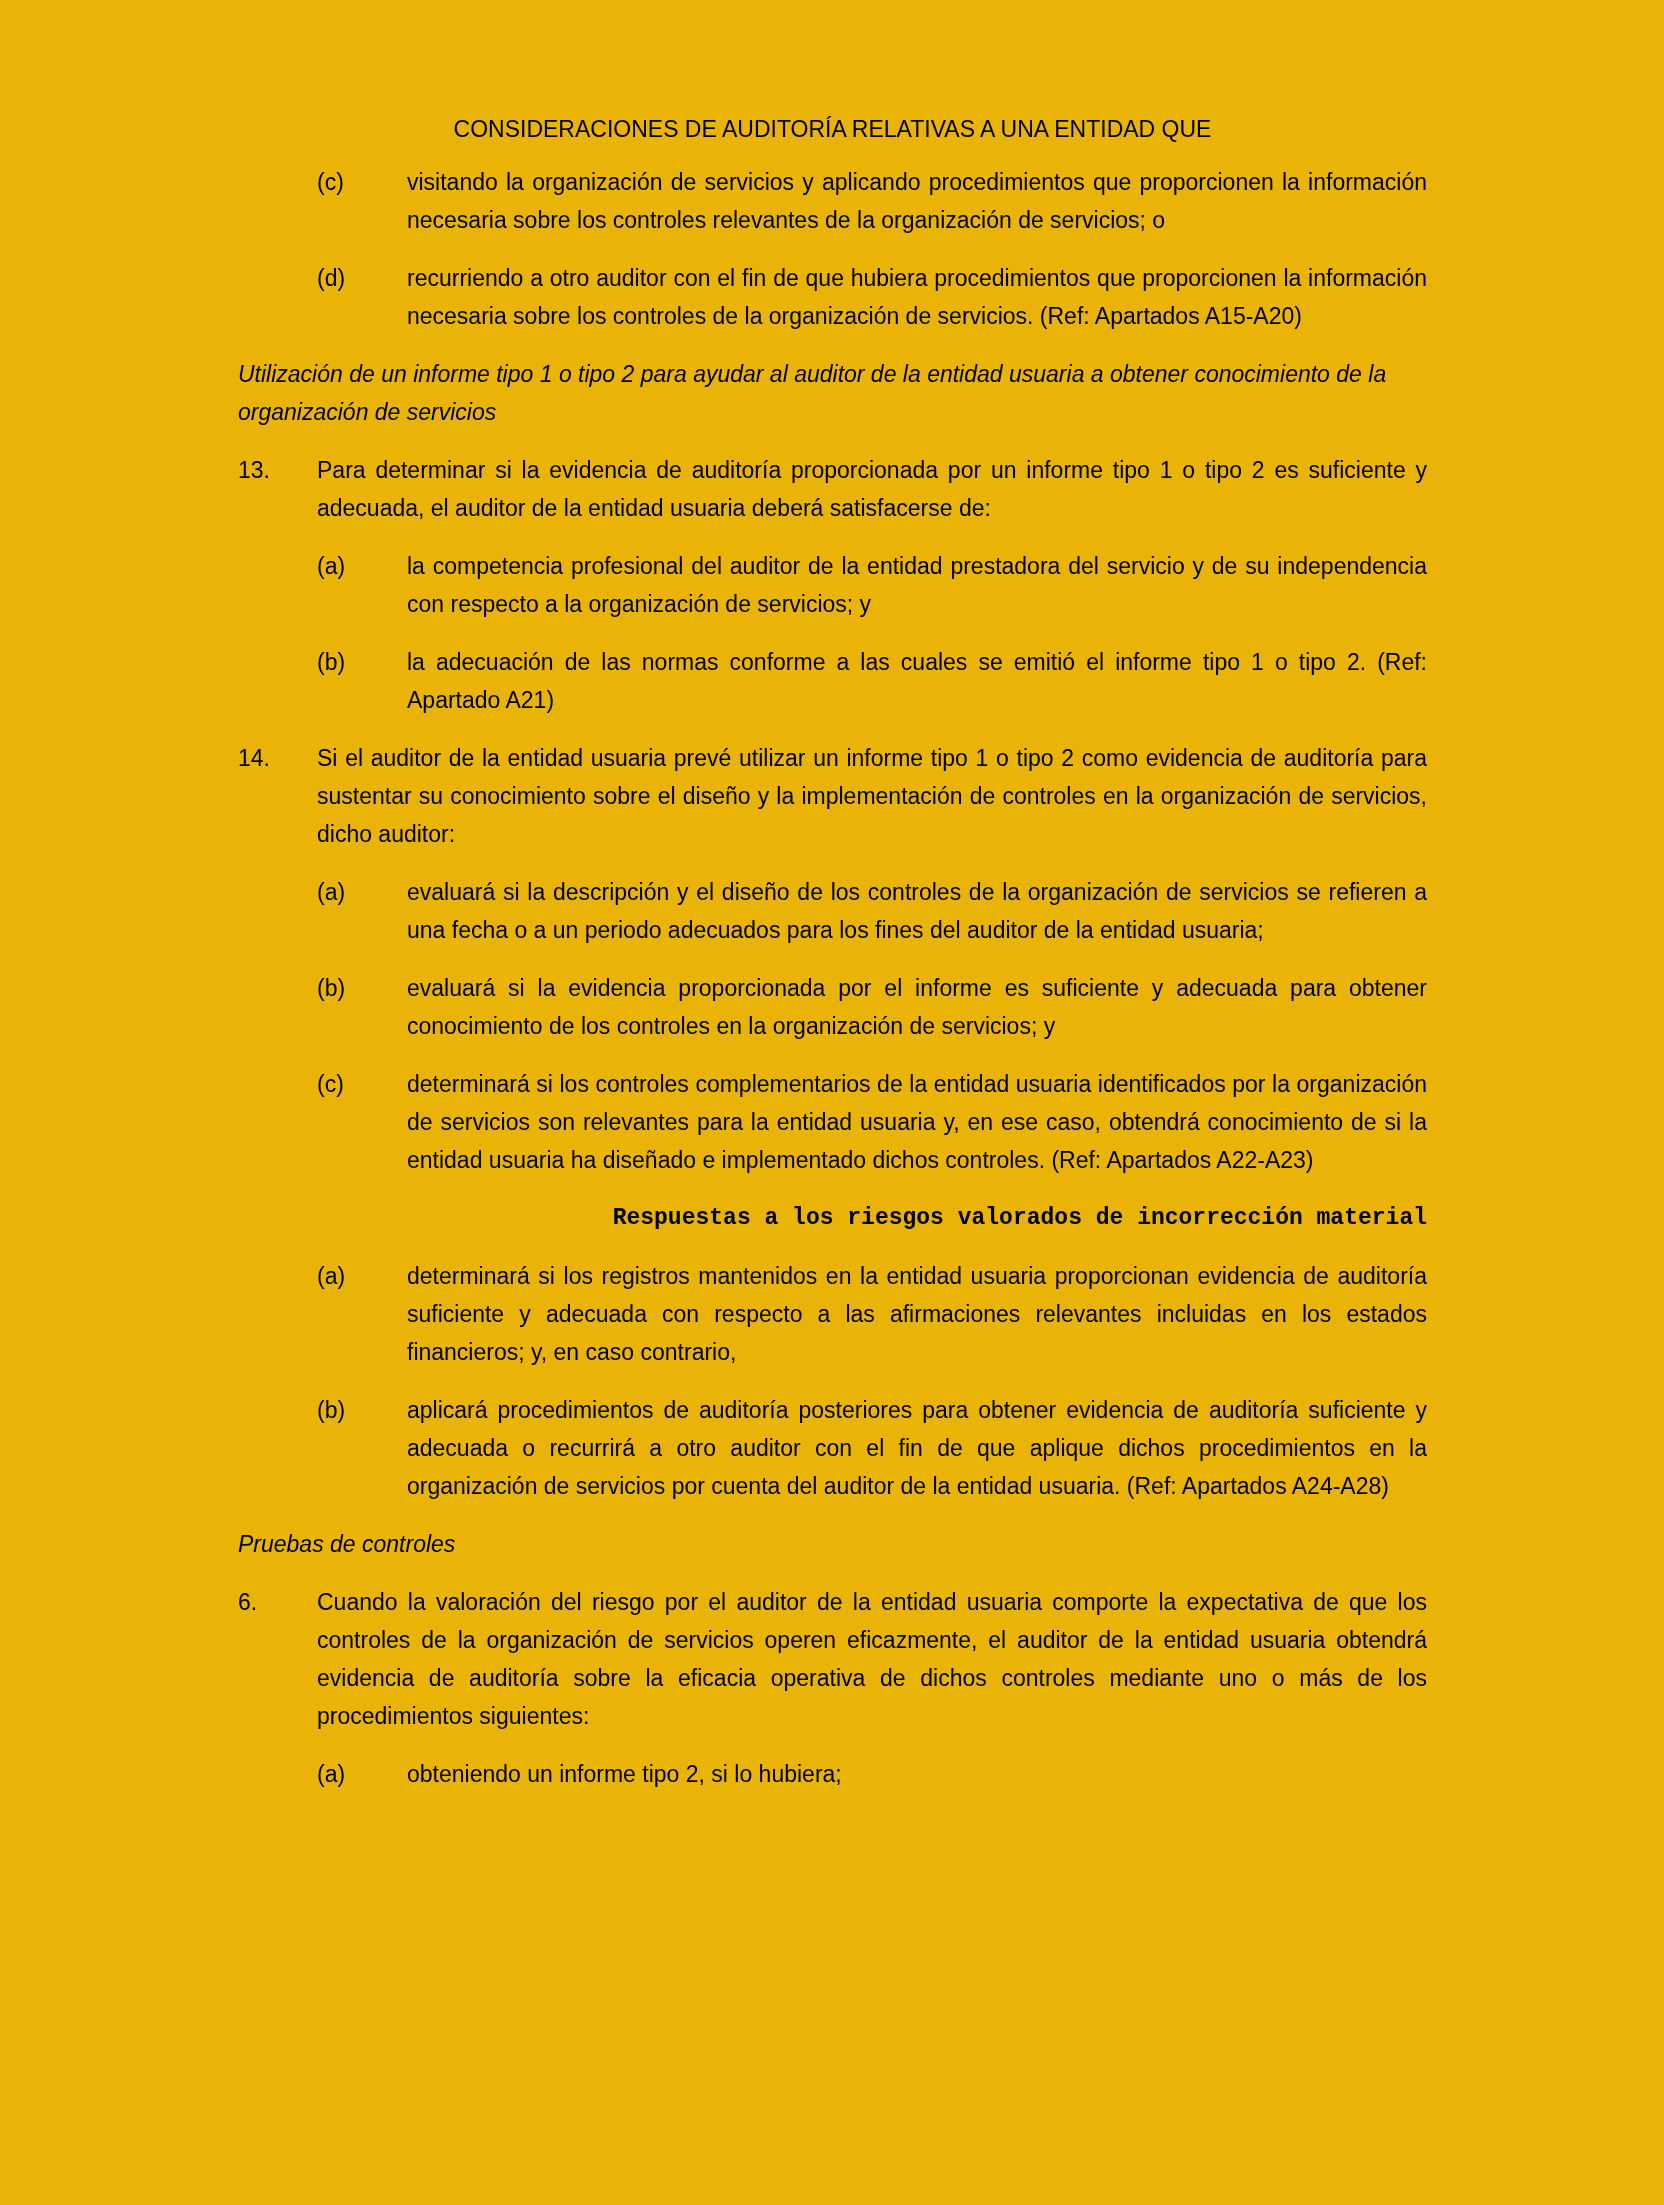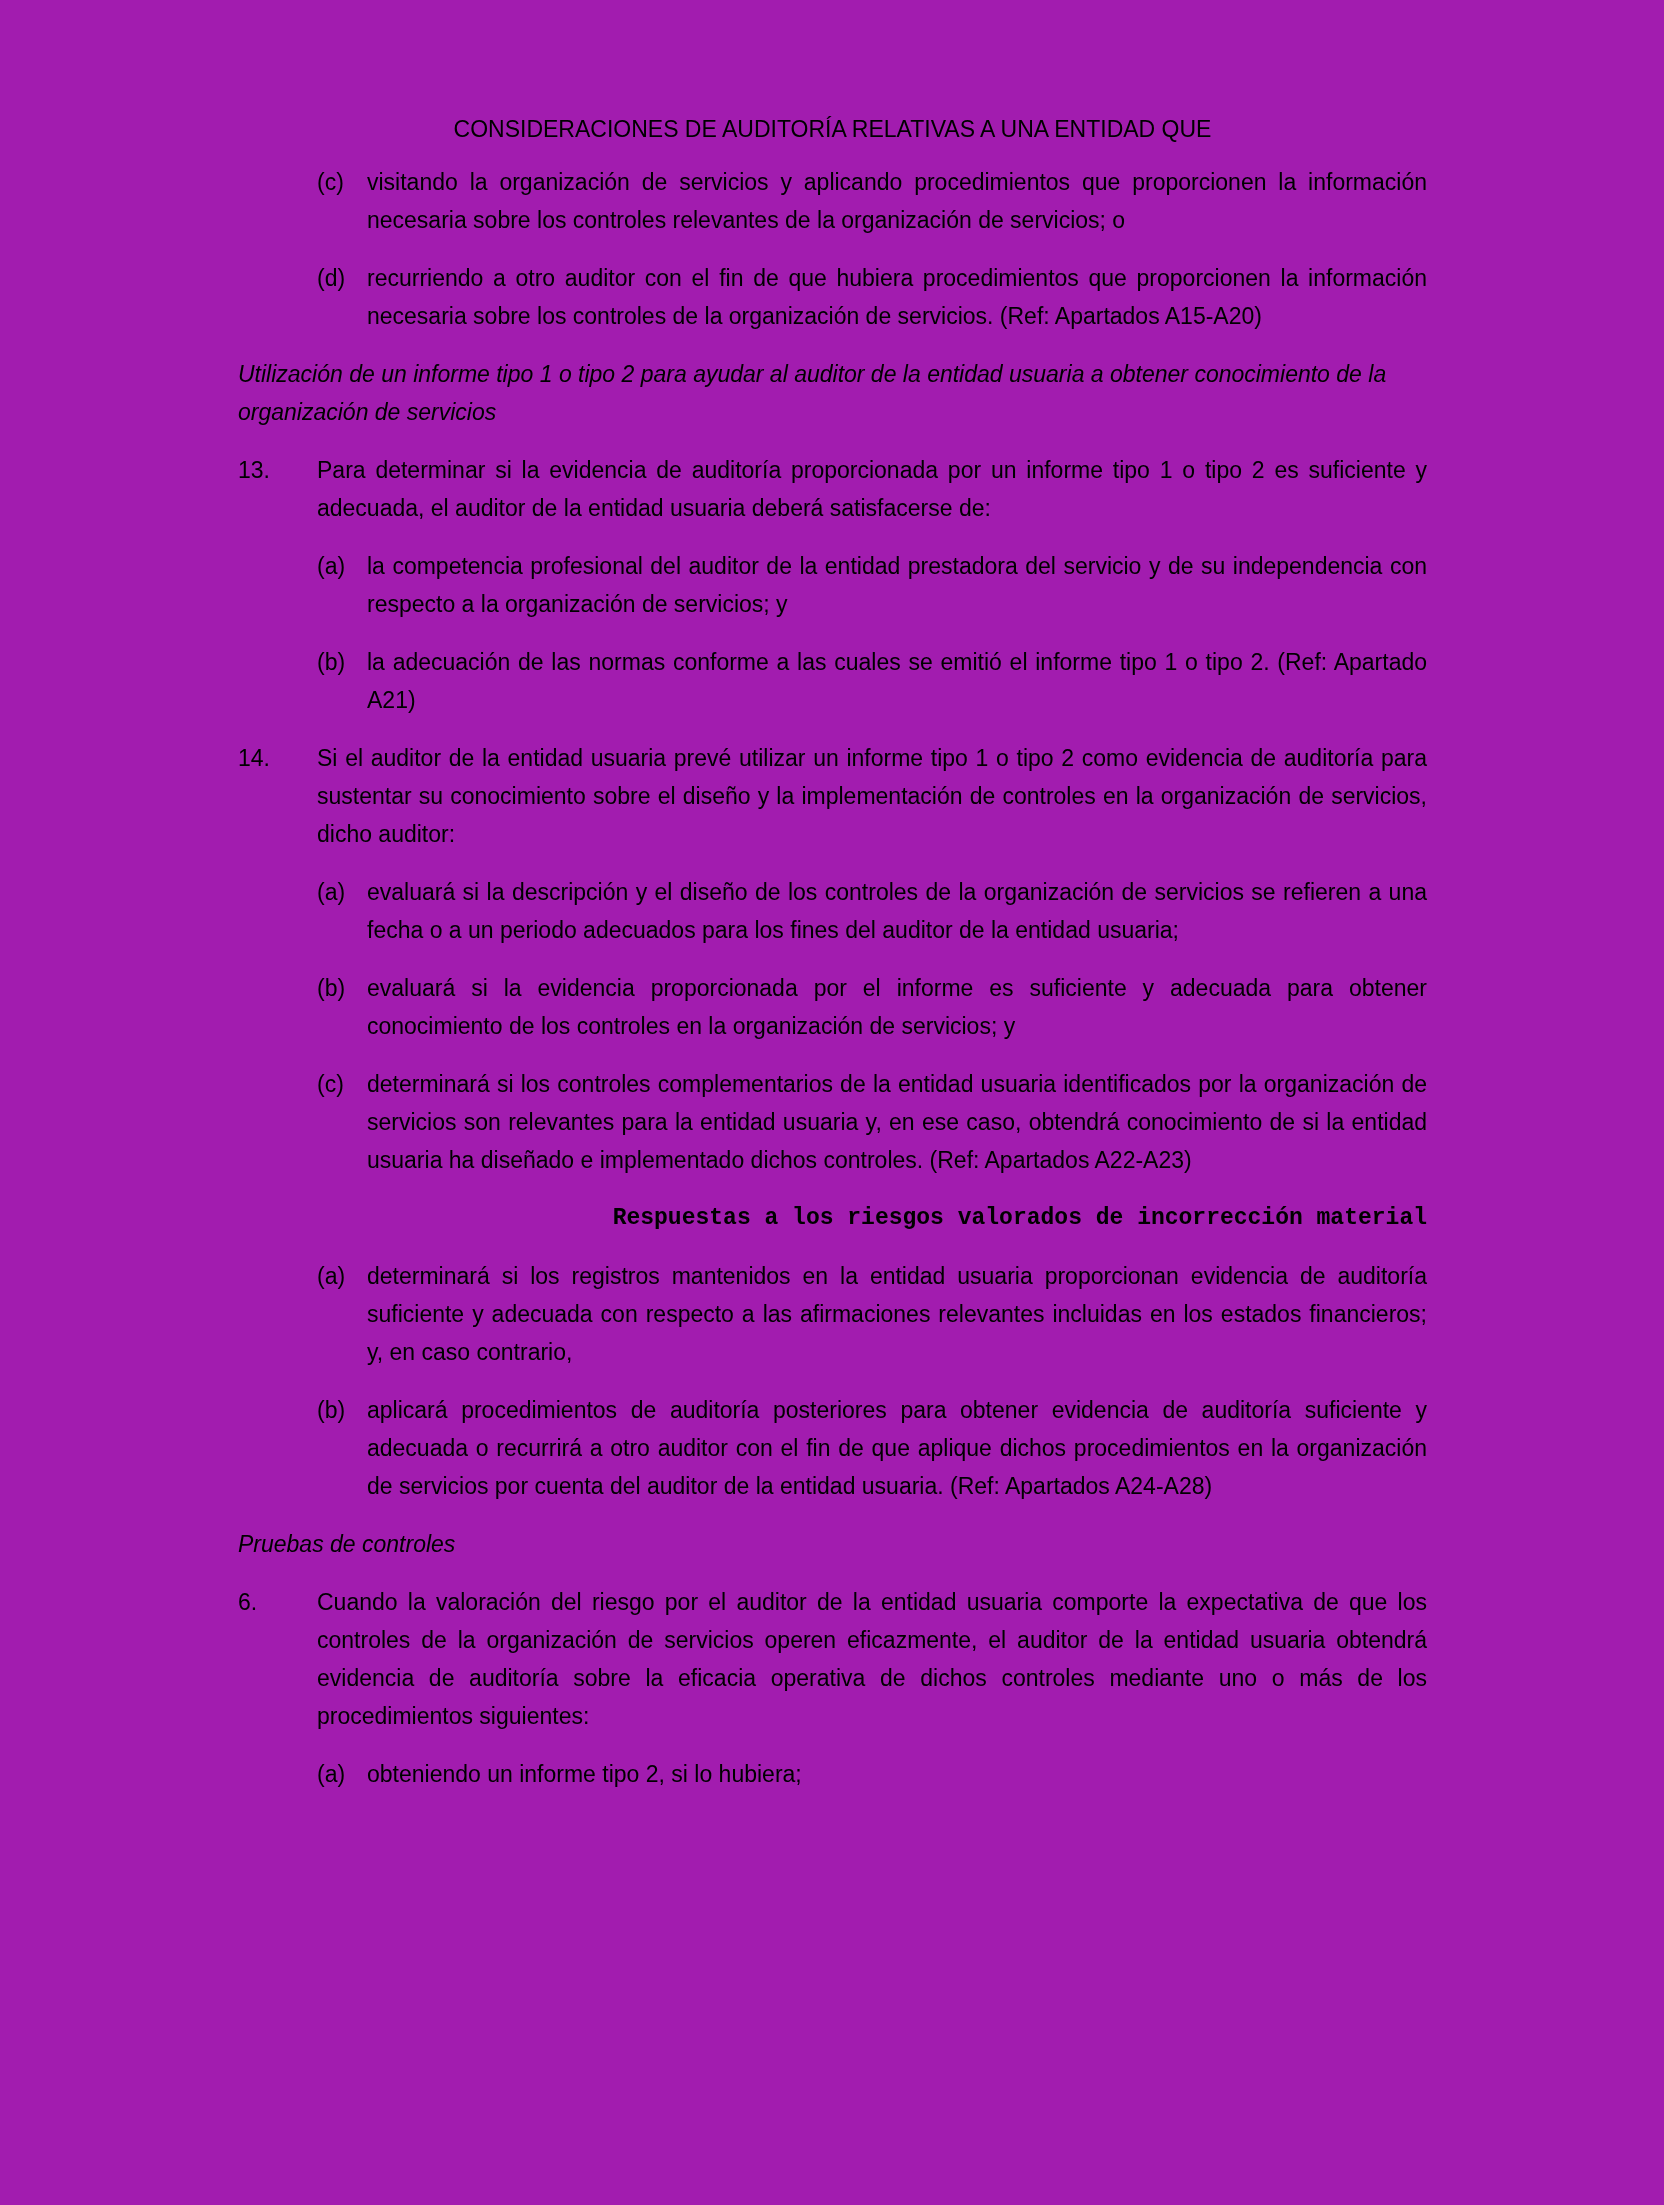--- a/index.html
+++ b/index.html
@@ -6,21 +6,21 @@
   html, body {
     margin: 0;
     padding: 0;
     background: #ffffff;
   }
   .page {
     position: relative;
     width: 1664px;
     height: 2205px;
     box-sizing: border-box;
-    background: #a21caf;
+    background: #eab308;
     color: #000000;
     font-family: "Liberation Sans", sans-serif;
     font-size: 23px;
     line-height: 38px;
     padding: 110px 237px 0 238px;
     overflow: hidden;
   }
   .doc-header {
     text-align: center;
     margin-bottom: 15px;
@@ -46,20 +46,21 @@
     display: flex;
     margin-left: 79px;
     text-align: justify;
   }
   .sub-item .label {
     flex: 0 0 50px;
     text-align: left;
   }
   .sub-item .body {
     flex: 1;
+    margin-left: 40px;
   }
   .h-italic {
     font-style: italic;
     text-align: left;
   }
   .h-bold {
     font-weight: bold;
     text-align: right;
     font-family: Liberation Mono, monospace;
   }

